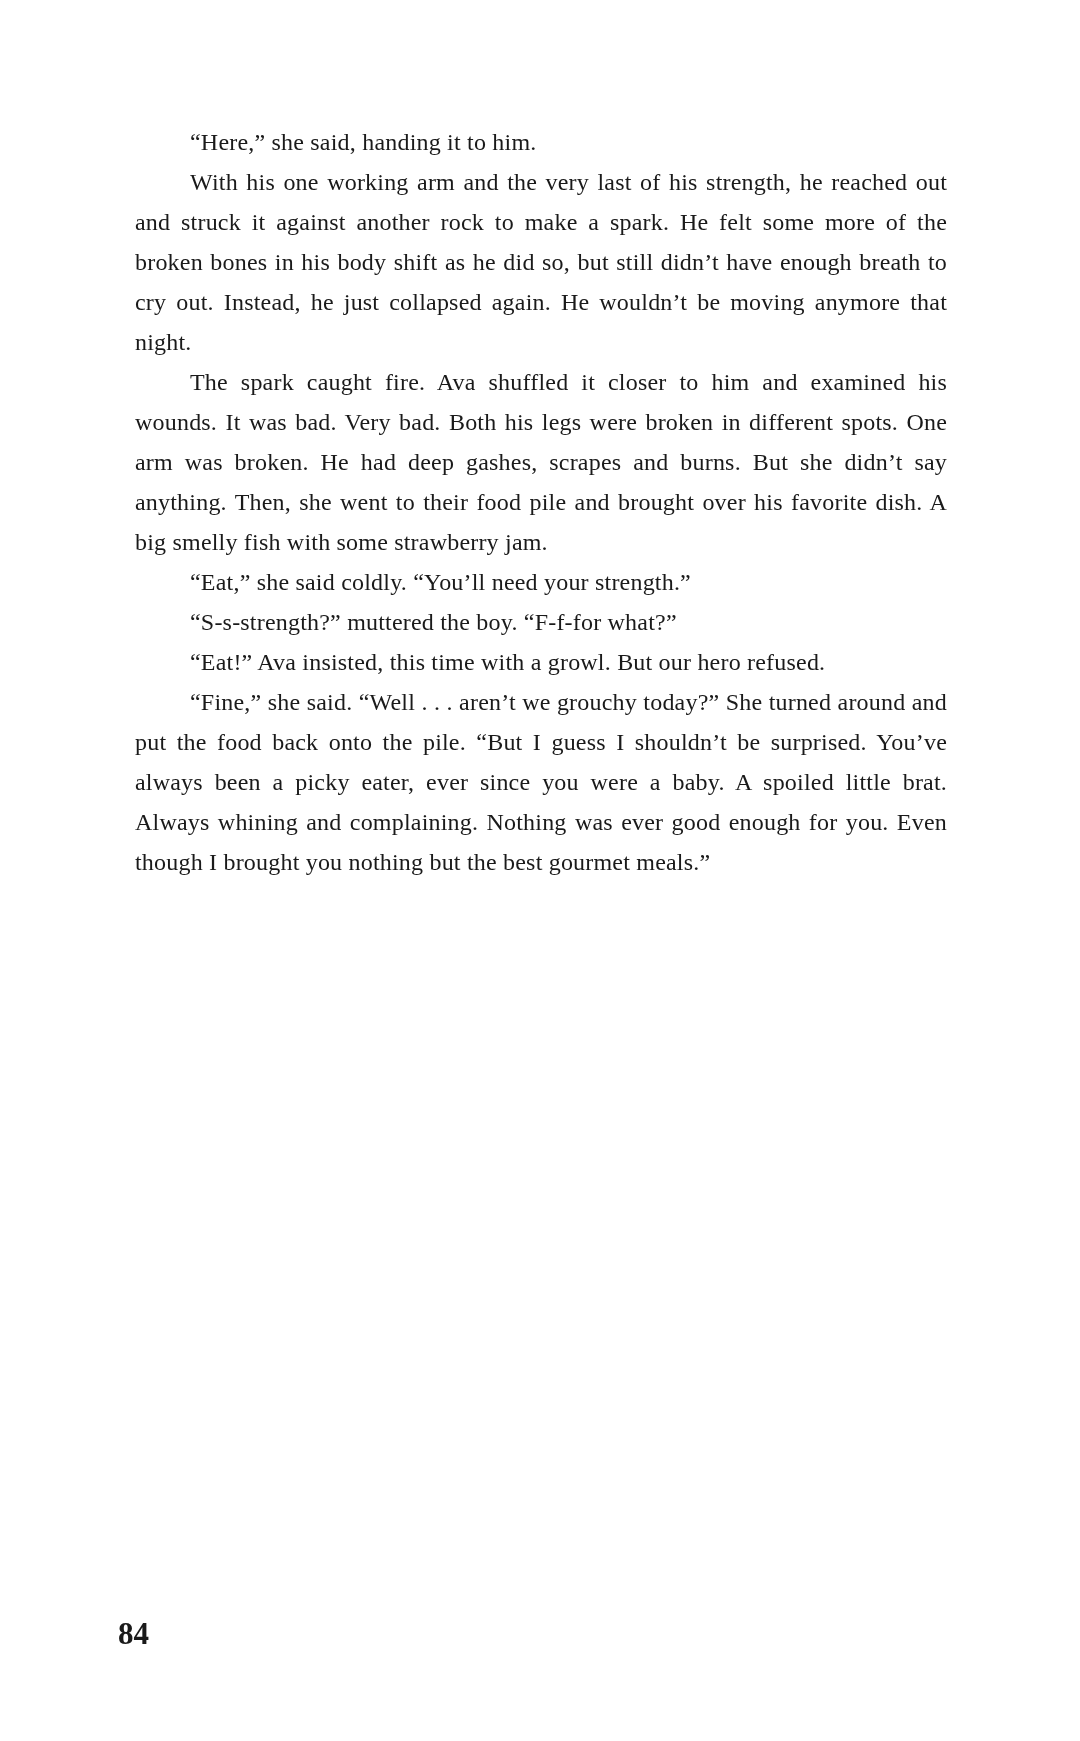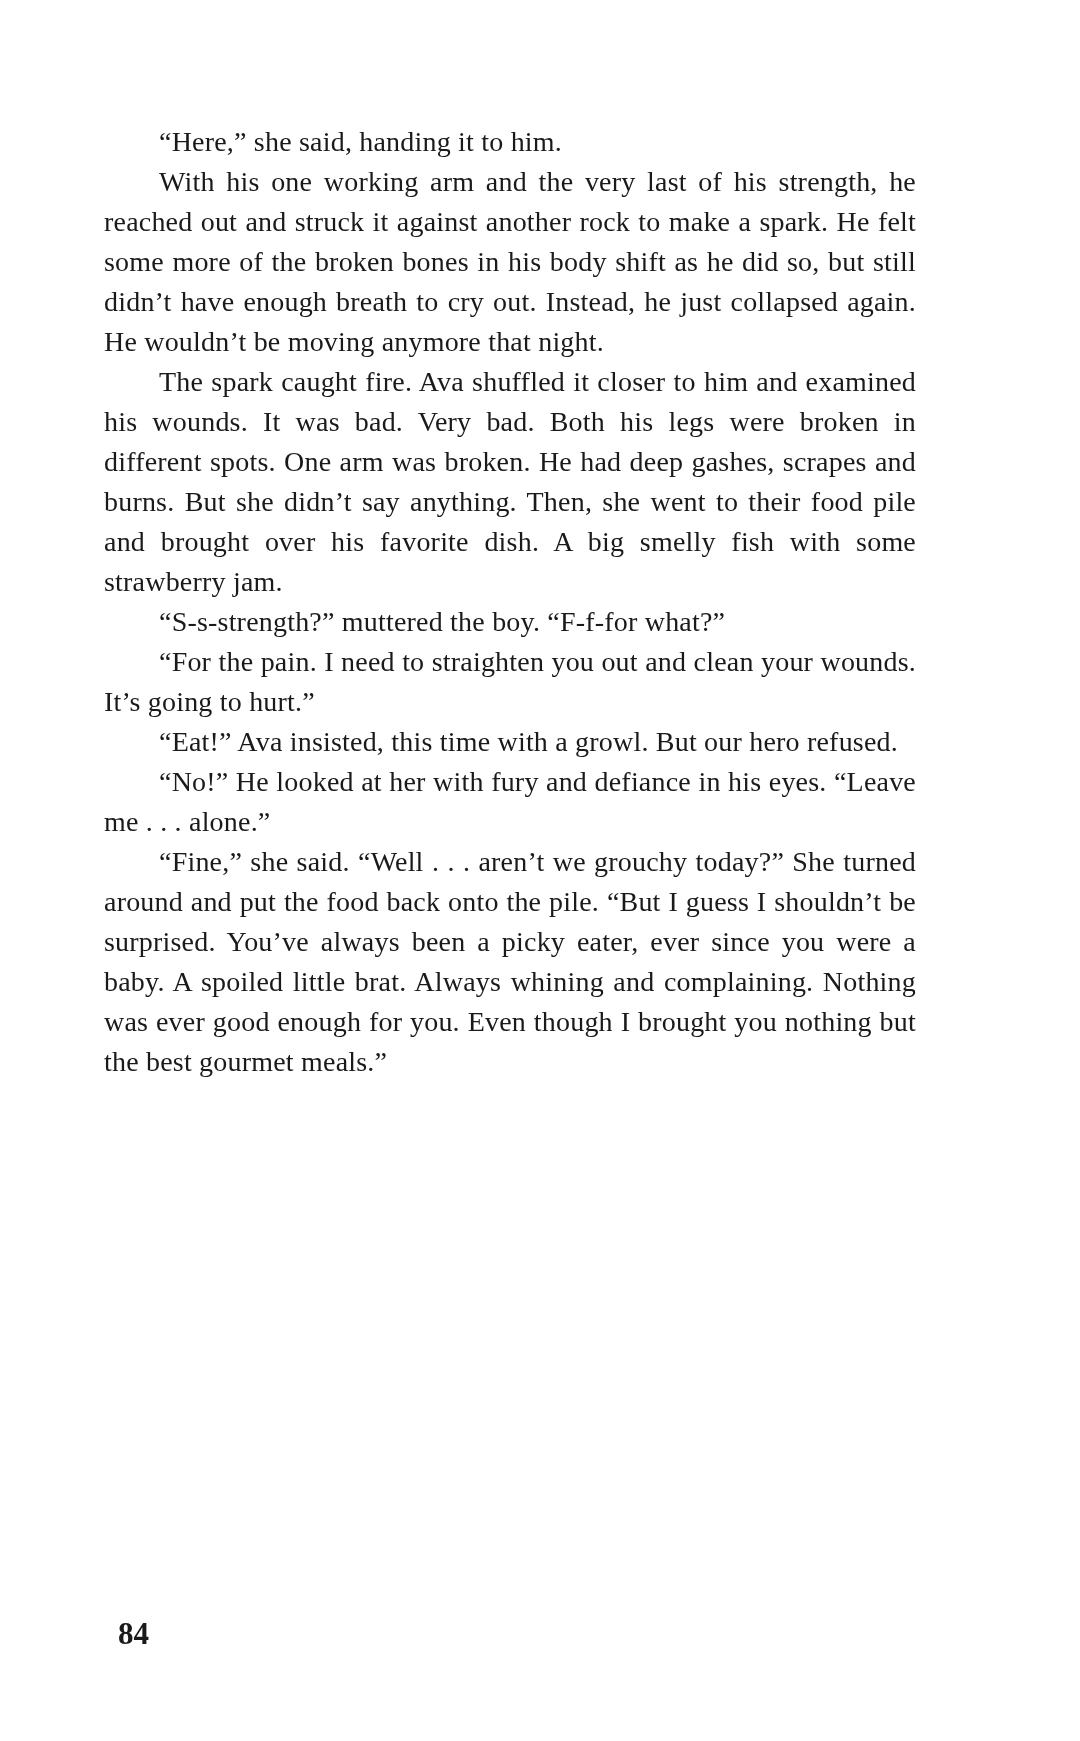--- a/index.html
+++ b/index.html
@@ -14,24 +14,24 @@
     font-family: "Liberation Serif", "DejaVu Serif", serif;
     color: #1a1a1a;
     overflow: hidden;
   }
   .book-page {
     position: absolute;
     inset: 0;
   }
   .text-block {
     position: absolute;
-    left: 104px;
+    left: 135px;
     top: 122px;
     width: 812px;
-    font-size: 28px;
+    font-size: 24px;
     line-height: 40px;
     text-align: justify;
     letter-spacing: 0.2px;
   }
   .text-block p {
     margin: 0;
     padding: 0;
     text-indent: 55px;
   }
   .folio {
@@ -45,20 +45,19 @@
   }
 </style>
 </head>
 <body>
 
 <main class="book-page">
   <section class="text-block">
     <p>“Here,” she said, handing it to him.</p>
     <p>With his one working arm and the very last of his strength, he reached out and struck it against another rock to make a spark. He felt some more of the broken bones in his body shift as he did so, but still didn’t have enough breath to cry out. Instead, he just collapsed again. He wouldn’t be moving anymore that night.</p>
     <p>The spark caught fire. Ava shuffled it closer to him and examined his wounds. It was bad. Very bad. Both his legs were broken in different spots. One arm was broken. He had deep gashes, scrapes and burns. But she didn’t say anything. Then, she went to their food pile and brought over his favorite dish. A big smelly fish with some strawberry jam.</p>
+    <p>“Eat,” she said coldly. “You’ll need your strength.”</p>
     <p>“S-s-strength?” muttered the boy. “F-f-for what?”</p>
-    <p>“For the pain. I need to straighten you out and clean your wounds. It’s going to hurt.”</p>
     <p>“Eat!” Ava insisted, this time with a growl. But our hero refused.</p>
-    <p>“No!” He looked at her with fury and defiance in his eyes. “Leave me . . . alone.”</p>
     <p>“Fine,” she said. “Well . . . aren’t we grouchy today?” She turned around and put the food back onto the pile. “But I guess I shouldn’t be surprised. You’ve always been a picky eater, ever since you were a baby. A spoiled little brat. Always whining and complaining. Nothing was ever good enough for you. Even though I brought you nothing but the best gourmet meals.”</p>
   </section>
   <div class="folio">84</div>
 </main>
 
 </body></html>

